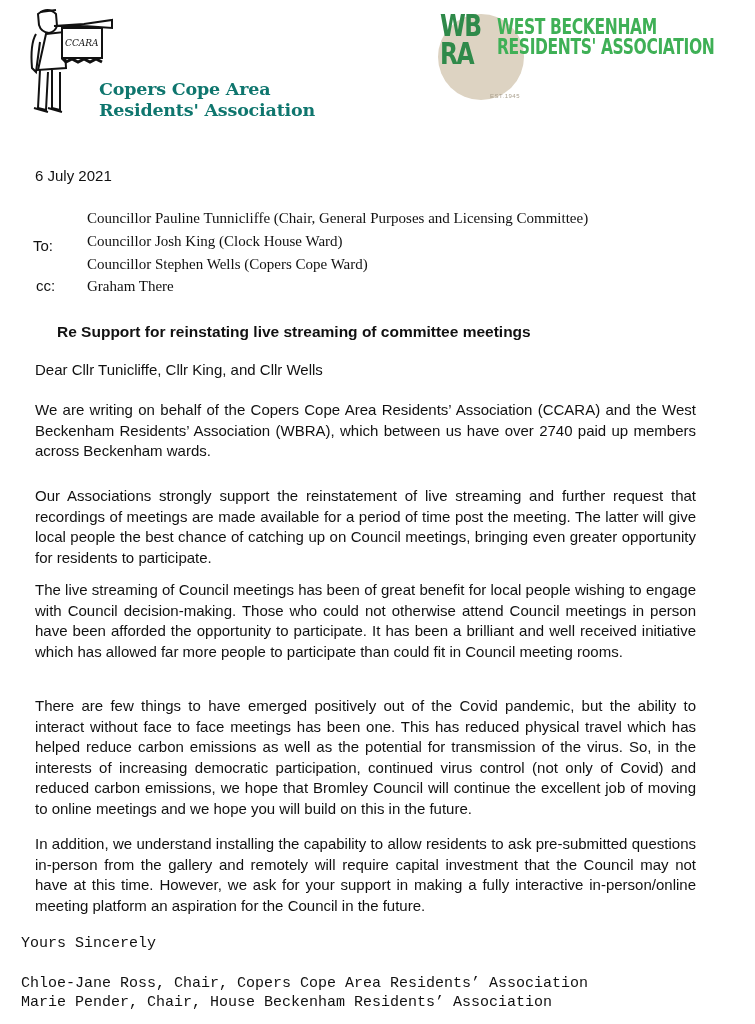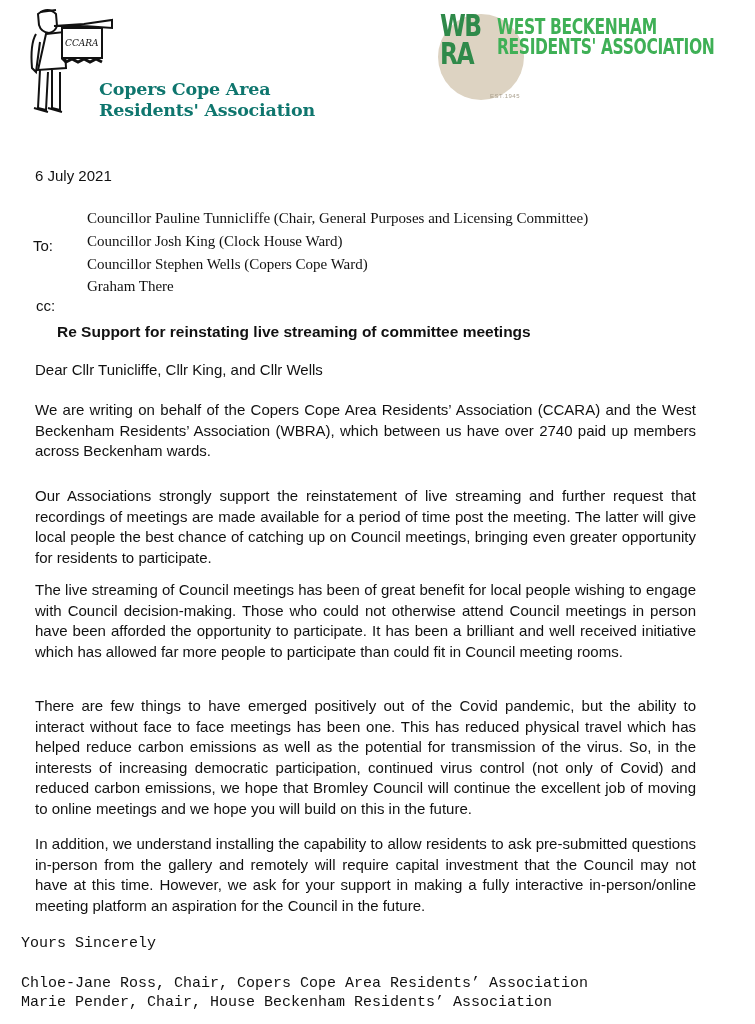--- a/index.html
+++ b/index.html
@@ -19,21 +19,21 @@
                font-size:30px; line-height:28px; color:#2f8a4a; letter-spacing:-2px;
                transform:scaleX(0.78); transform-origin:left top; }
   .wbra-est { left:490px; top:93px; font-size:6px; color:#a89e8c; letter-spacing:0.5px; }
   .wbra-name { left:497px; top:17px; font-family:"DejaVu Sans", sans-serif; font-weight:bold;
                font-size:21px; line-height:20px; color:#3fb056; letter-spacing:-0.5px;
                transform:scaleX(0.74); transform-origin:left top; white-space:nowrap; }
 
   .txt { font-size:15px; line-height:20.5px; color:#111;text-align:center; }
   .date { left:35px; top:166px; }
   .to-label { left:33px; top:208px;margin-top:28px; }
-  .cc-label { left:36px; top:276px;margin-top:20px; }
+  .cc-label { left:36px; top:276px; }
   .recip { left:87px;font-family:Liberation Serif, serif; }
   .subject { left:35px; top:322px; font-weight:bold; font-size:15.5px;margin-left:22px; }
   .para { left:35px; width:661px; text-align:justify; }
   .sign { left:21px;font-family:Liberation Mono, monospace; }
 </style>
 </head>
 <body>
 
 <div class="abs ccara-figure">
   <svg width="100" height="118" viewBox="0 0 100 118">

